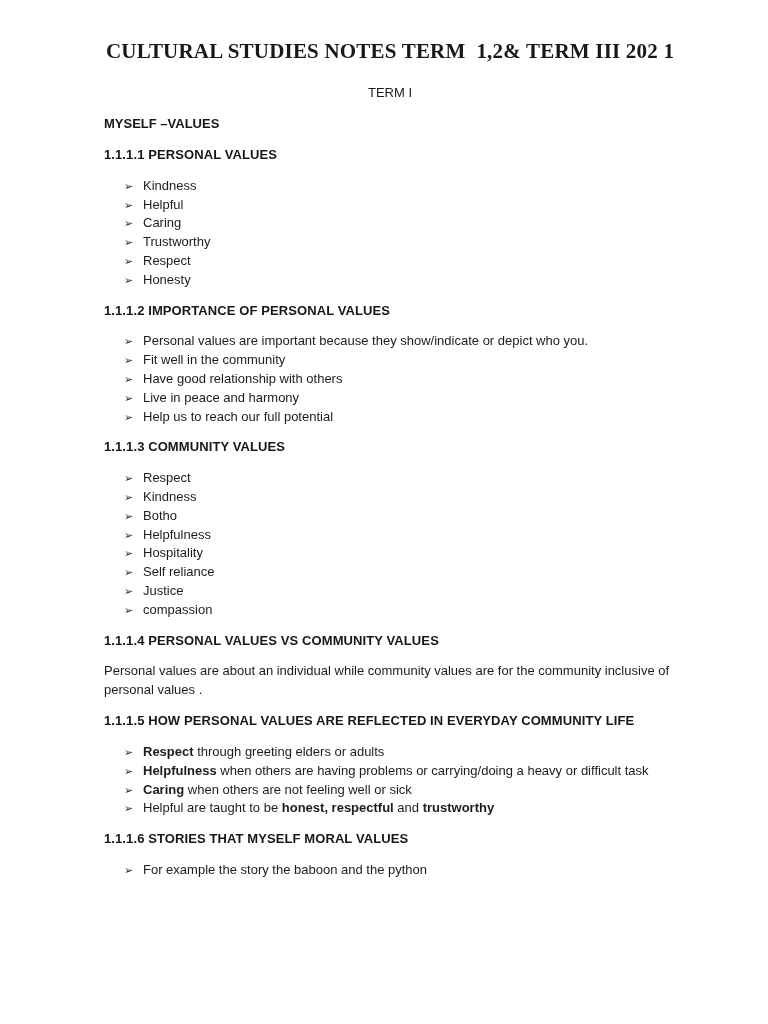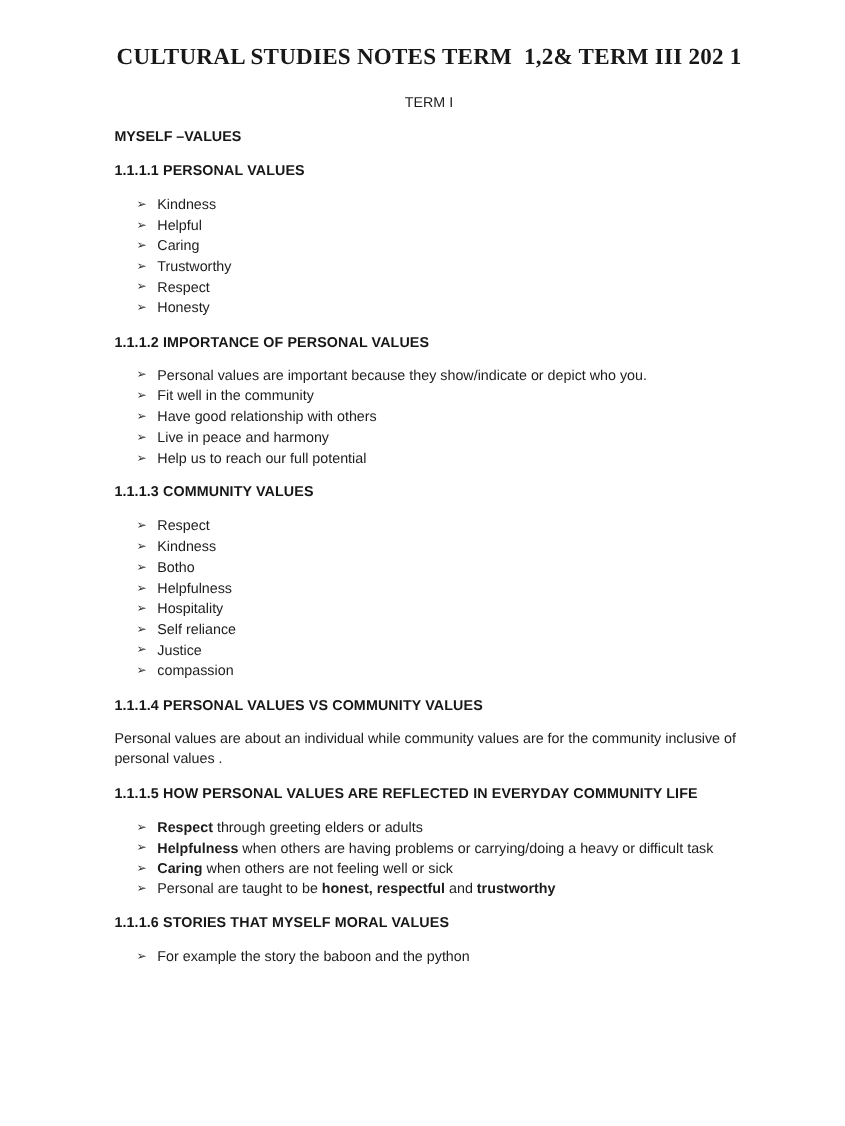--- a/index.html
+++ b/index.html
@@ -197,21 +197,21 @@
           <li class="bullet-item">
             <span class="bullet-marker">➢</span>
             <span class="bullet-text"><span class="bold">Helpfulness</span><span> when others are having problems or carrying/doing a heavy or difficult task</span></span>
           </li>
           <li class="bullet-item">
             <span class="bullet-marker">➢</span>
             <span class="bullet-text"><span class="bold">Caring</span><span> when others are not feeling well or sick</span></span>
           </li>
           <li class="bullet-item">
             <span class="bullet-marker">➢</span>
-            <span class="bullet-text"><span>Personal are taught to be </span><span class="bold">honest, respectful</span><span> and </span><span class="bold">trustworthy</span></span>
+            <span class="bullet-text"><span>Helpful are taught to be </span><span class="bold">honest, respectful</span><span> and </span><span class="bold">trustworthy</span></span>
           </li>
         </ul>
     </div>
 
     <div class="section">
       <p class="section-heading">1.1.1.6 STORIES THAT MYSELF MORAL VALUES</p>
       <ul class="bullet-list">
           <li class="bullet-item">
             <span class="bullet-marker">➢</span>
             <span class="bullet-text"><span>For example the story the baboon and the python</span></span>

